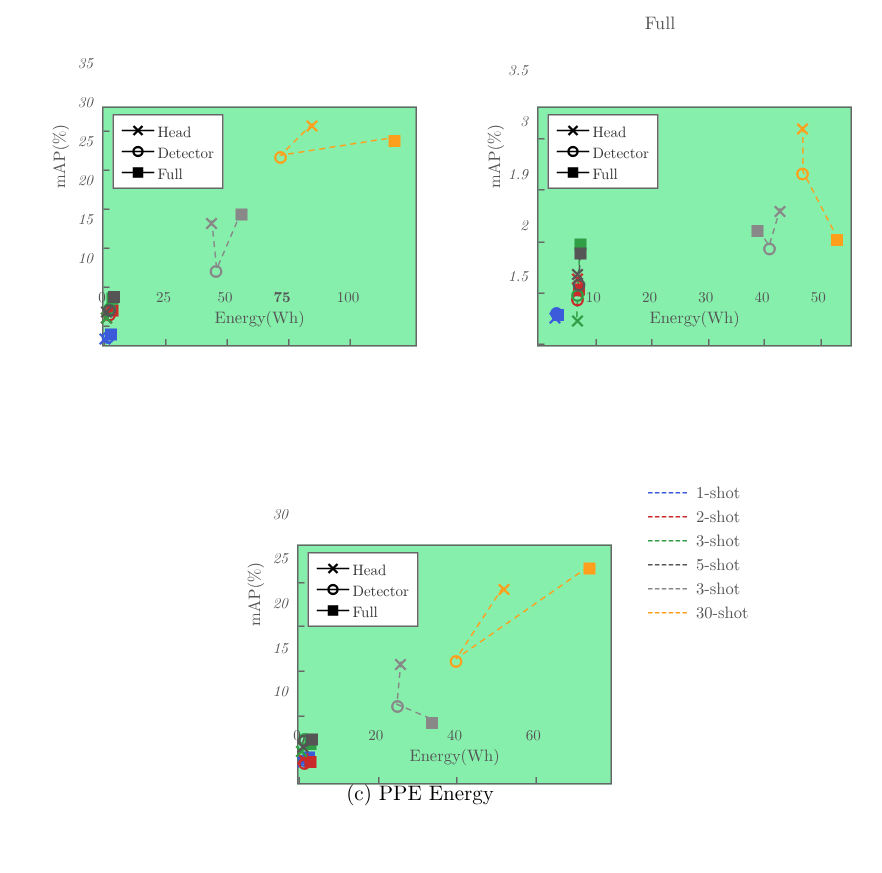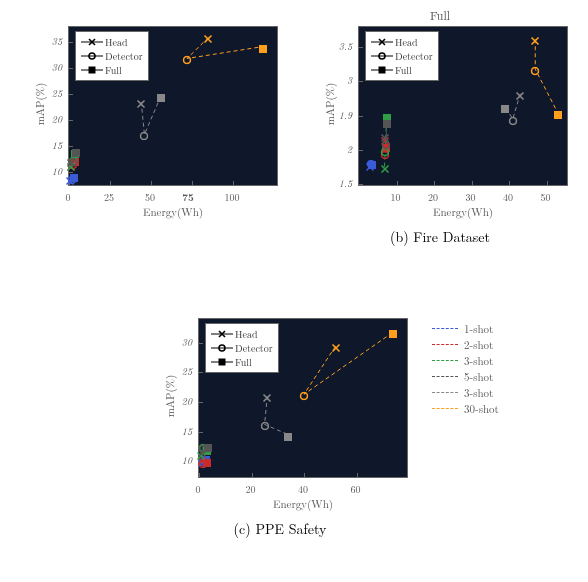--- a/index.html
+++ b/index.html
@@ -18,21 +18,22 @@
     top: -2px;
     width: 100%;
     text-align: center;
     font-size: 12px;
     color: #555;
   }
   .plot-area {
     position: absolute;
     border: 1px solid #666;
     box-sizing: border-box;
-    background: #0f172a;
+    background: #86efac;
+    margin-top: 45px;
   }
   .xlabel {
     position: absolute;
     width: 100%;
     text-align: center;
     font-size: 11px;
     color: #555;
   }
   .ylabel {
     position: absolute;
@@ -384,21 +385,20 @@
       <div class="tick-label-x" style="left: 170.5px; top: 182px;">30</div>
       <div class="tick-label-x" style="left: 208px; top: 182px;">40</div>
       <div class="tick-label-x" style="left: 245.5px; top: 182px;">50</div>
       <div class="tick-label-y" style="left: 52px; top: 174.596px; width: 28px; margin-left: -28px;">1.5</div>
       <div class="tick-label-y" style="left: 52px; top: 140.553px; width: 28px; margin-left: -28px;">2</div>
       <div class="tick-label-y" style="left: 52px; top: 106.511px; width: 28px; margin-left: -28px;">1.9</div>
       <div class="tick-label-y" style="left: 52px; top: 72.4681px; width: 28px; margin-left: -28px;">3</div>
       <div class="tick-label-y" style="left: 52px; top: 38.4255px; width: 28px; margin-left: -28px;">3.5</div>
       <div class="xlabel" style="left: 58px; width: 210px; top: 196px;">Energy(Wh)</div>
       <div class="ylabel" style="left: 22px; top: 126px; width: 60px;">mAP(%)</div>
-      <div class="caption" style="top: 218px;">(b) Fire Dataset</div>
     </div>
     <div class="chart-cell" style="left: 140px; top: 300px; width: 280px; height: 230px;">
       <div class="plot-area" style="left: 58px; top: 18px; width: 210px; height: 160px;">
         <div class="tick-mark-x" style="left: 0px;"></div>
         <div class="tick-mark-x" style="left: 52.5px;"></div>
         <div class="tick-mark-x" style="left: 105px;"></div>
         <div class="tick-mark-x" style="left: 157.5px;"></div>
         <div class="tick-mark-y" style="top: 142.222px;"></div>
         <div class="tick-mark-y" style="top: 112.593px;"></div>
         <div class="tick-mark-y" style="top: 82.963px;"></div>
@@ -513,21 +513,21 @@
       <div class="tick-label-x" style="left: 110.5px; top: 182px;">20</div>
       <div class="tick-label-x" style="left: 163px; top: 182px;">40</div>
       <div class="tick-label-x" style="left: 215.5px; top: 182px;">60</div>
       <div class="tick-label-y" style="left: 52px; top: 160.222px; width: 28px; margin-left: -28px;">10</div>
       <div class="tick-label-y" style="left: 52px; top: 130.593px; width: 28px; margin-left: -28px;">15</div>
       <div class="tick-label-y" style="left: 52px; top: 100.963px; width: 28px; margin-left: -28px;">20</div>
       <div class="tick-label-y" style="left: 52px; top: 71.3333px; width: 28px; margin-left: -28px;">25</div>
       <div class="tick-label-y" style="left: 52px; top: 41.7037px; width: 28px; margin-left: -28px;">30</div>
       <div class="xlabel" style="left: 58px; width: 210px; top: 196px;">Energy(Wh)</div>
       <div class="ylabel" style="left: 22px; top: 126px; width: 60px;">mAP(%)</div>
-      <div class="caption" style="top: 218px;">(c) PPE Safety</div>
+      <div class="caption" style="top: 218px;">(c) PPE Energy</div>
     </div>
   </div>
 
 <div class="shot-legend" style="left:432px; top:320px;">
   <div class="shot-row">
       <span class="shot-swatch" style="border-color:#3b5bdb"></span>
       <span>1-shot</span>
     </div>
   <div class="shot-row">
       <span class="shot-swatch" style="border-color:#c92a2a"></span>

